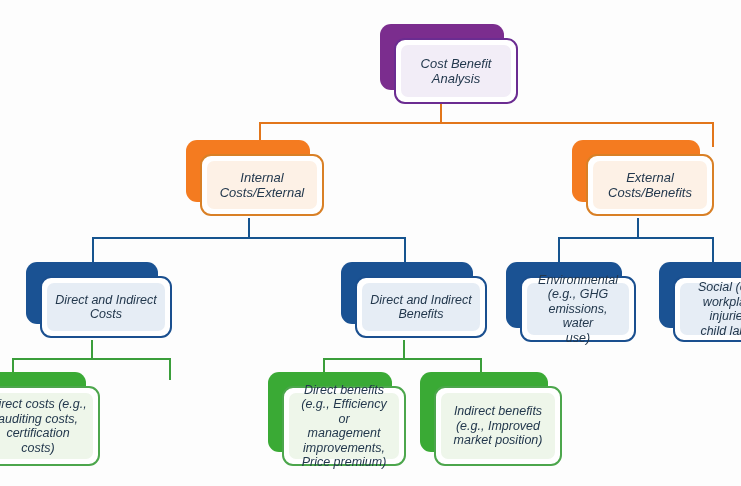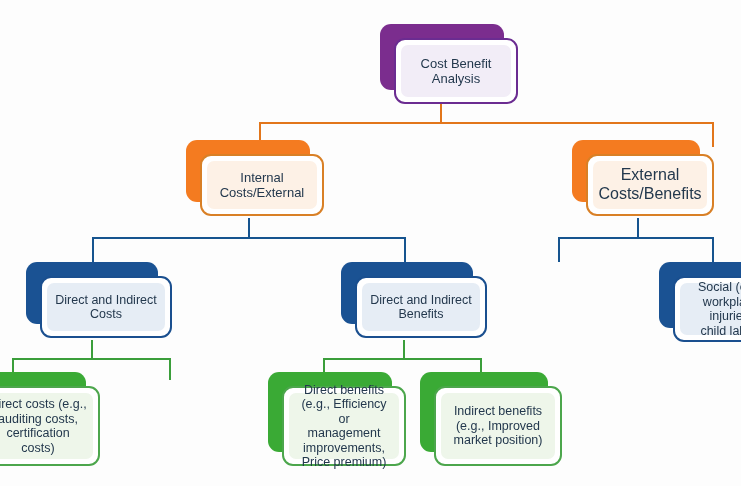--- a/index.html
+++ b/index.html
@@ -20,20 +20,21 @@
   .conn {
     position: absolute;
     background: #000;
   }
   .conn.h { height: 2px; }
   .conn.v { width: 2px; }
 
   
   .node {
     position: absolute;
+    font-style: italic;
   }
   .node .shadow {
     position: absolute;
     left: 0;
     top: 0;
     width: 100%;
     height: 100%;
     border-radius: 11px;
   }
   .node .face {
@@ -126,41 +127,50 @@
     <div class="shadow"></div>
     <div class="face">
       <div class="inner" style="font-size:13px; white-space:pre-line;">Internal
 Costs/External</div>
     </div>
   </div>
 
   <div class="node n-orange" style="left:572px; top:140px; width:128px; height:62px;">
     <div class="shadow"></div>
     <div class="face">
-      <div class="inner" style="font-size:16px; white-space:pre-line;">External
+      <div class="inner" style="font-size:13px; white-space:pre-line;">External
 Costs/Benefits</div>
     </div>
   </div>
 
   <div class="node n-blue" style="left:26px; top:262px; width:132px; height:62px;">
     <div class="shadow"></div>
     <div class="face">
       <div class="inner" style="font-size:12.5px; white-space:pre-line;">Direct and Indirect
 Costs</div>
     </div>
   </div>
 
   <div class="node n-blue" style="left:341px; top:262px; width:132px; height:62px;">
     <div class="shadow"></div>
     <div class="face">
       <div class="inner" style="font-size:12.5px; white-space:pre-line;">Direct and Indirect
 Benefits</div>
     </div>
   </div>
 
+  <div class="node n-blue" style="left:506px; top:262px; width:116px; height:66px;">
+    <div class="shadow"></div>
+    <div class="face">
+      <div class="inner" style="font-size:12.5px; white-space:pre-line;">Environmental
+(e.g., GHG
+emissions, water
+use)</div>
+    </div>
+  </div>
 
   <div class="node n-blue" style="left:659px; top:262px; width:116px; height:66px;">
     <div class="shadow"></div>
     <div class="face">
       <div class="inner" style="font-size:12.5px; white-space:pre-line;">Social (e.g.,
 workplace injuries,
 child labor)</div>
     </div>
   </div>
 

